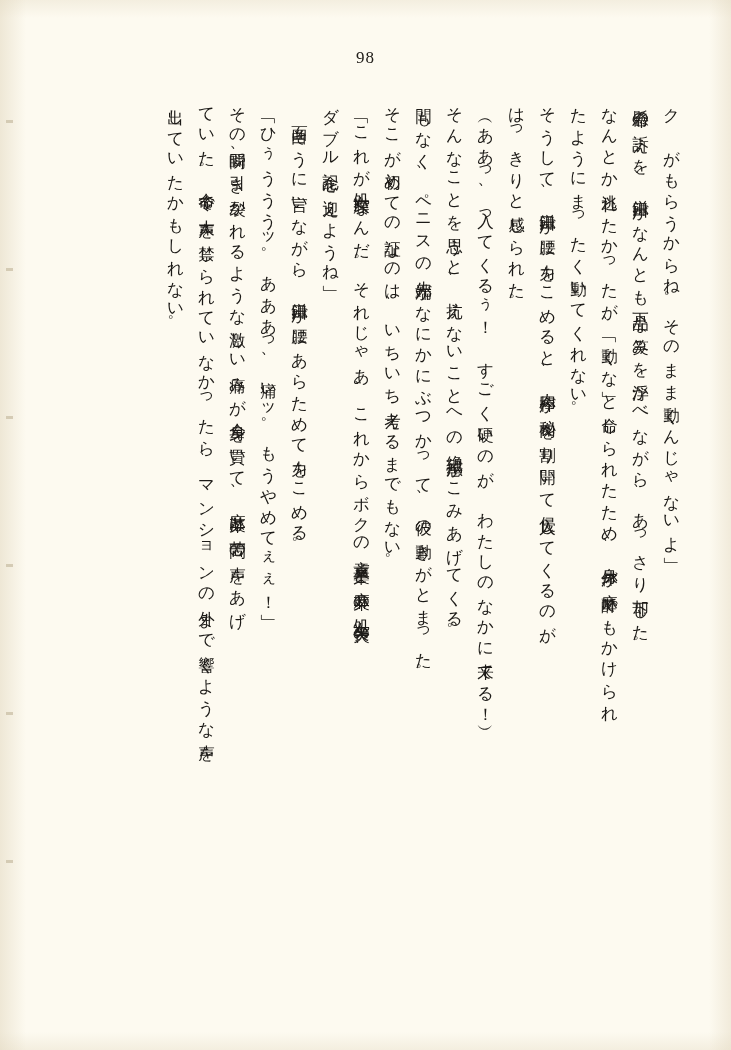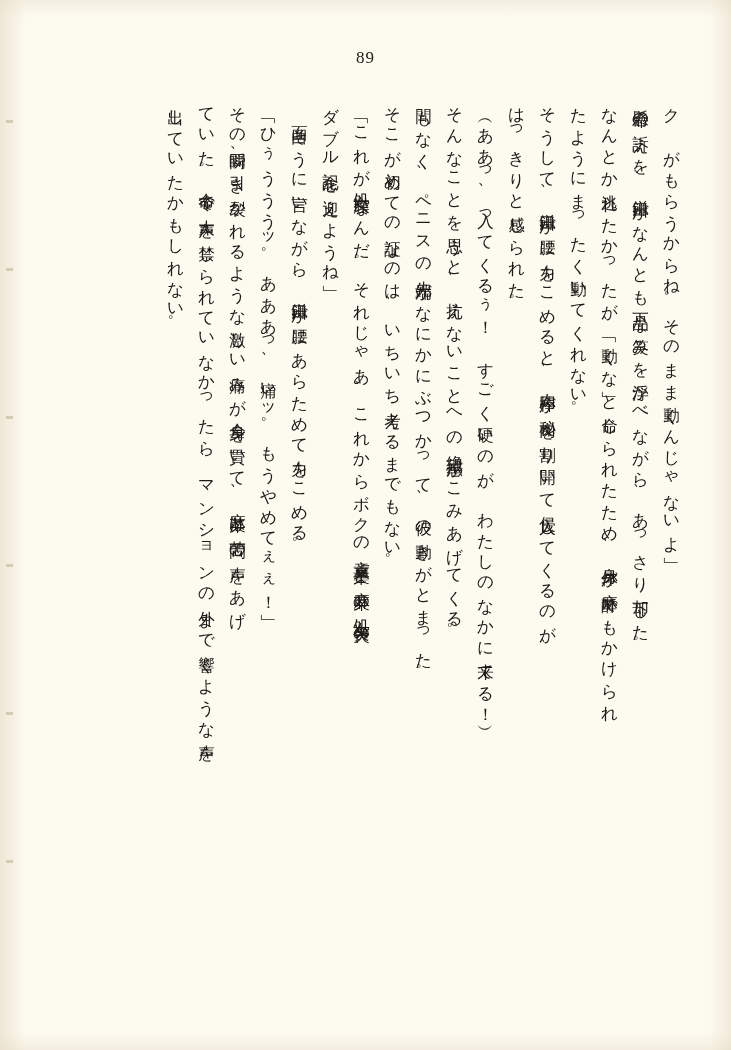--- a/index.html
+++ b/index.html
@@ -88,21 +88,21 @@
 
 <div id="page">
 
   <div class="binding-mark" style="top:120px;"></div>
   <div class="binding-mark" style="top:268px;"></div>
   <div class="binding-mark" style="top:416px;"></div>
   <div class="binding-mark" style="top:564px;"></div>
   <div class="binding-mark" style="top:712px;"></div>
   <div class="binding-mark" style="top:860px;"></div>
 
-  <div id="page-number">89</div>
+  <div id="page-number">98</div>
 
   <div id="text-block">
       <div class="vline">ク がもらうからね。そのまま動くんじゃないよ」</div>
       <div class="vline">懸命の訴えを、鎌田がなんとも下品な笑みを浮かべながら、あっさり却下した。</div>
       <div class="vline">なんとか逃れたかったが、「動くな」と命じられたため、身体が麻酔でもかけられ</div>
       <div class="vline">たようにまったく動いてくれない。</div>
       <div class="vline">そうして、鎌田が腰に力をこめると、肉棒が秘肉を割り開いて侵入してくるのが、</div>
       <div class="vline">はっきりと感じられた。</div>
       <div class="vline indent">（ああっ、入ってくるぅ！ すごく硬いのが、わたしのなかに来てる！）</div>
       <div class="vline">そんなことを思うと、抗えないことへの絶望感がこみあげてくる。</div>

